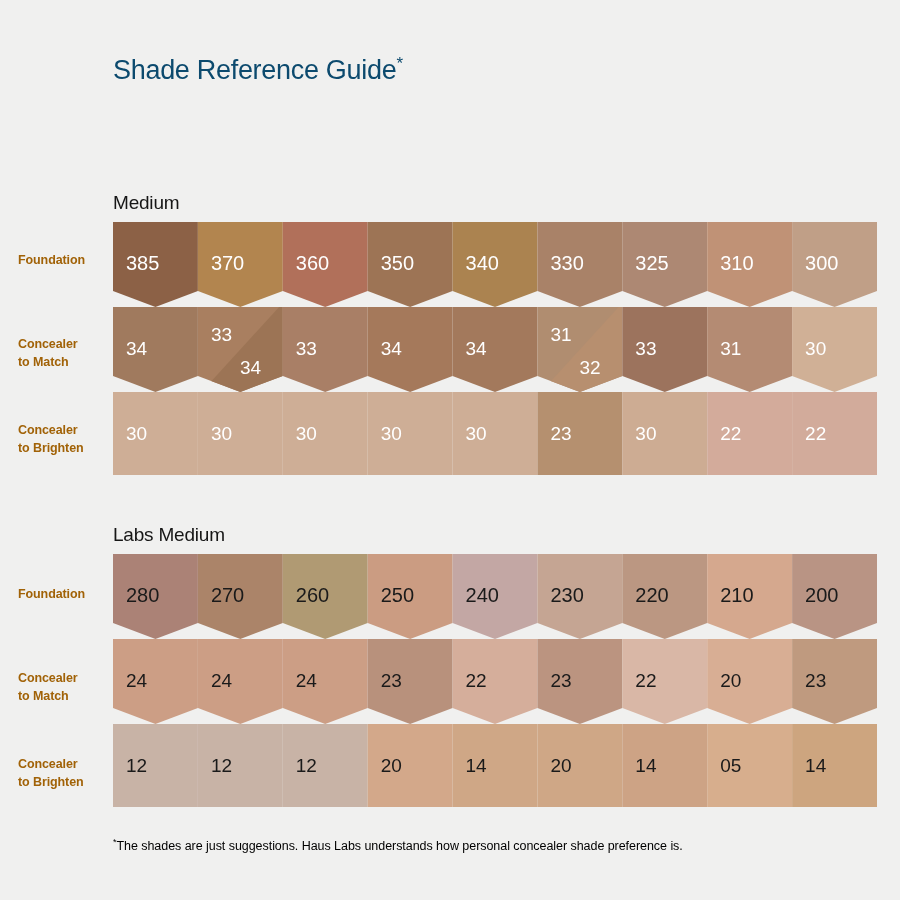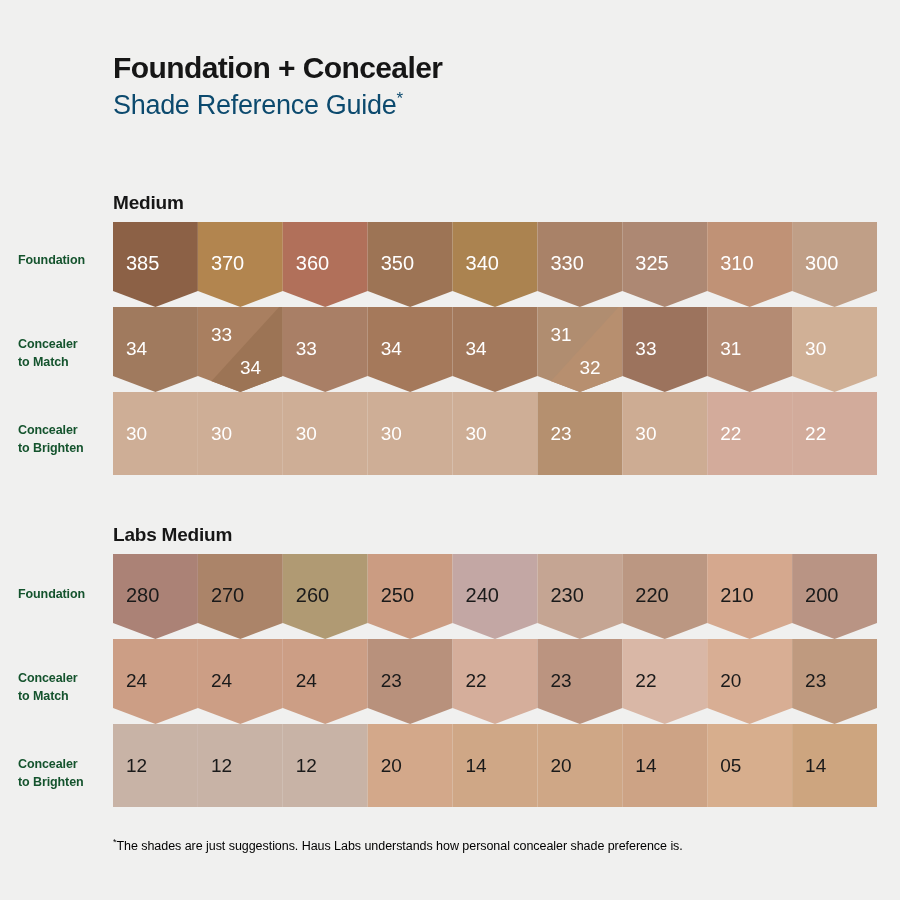--- a/index.html
+++ b/index.html
@@ -55,21 +55,21 @@
   .section {
     position: absolute;
     left: 0;
     width: 900px;
   }
   .section-heading {
     position: absolute;
     left: 113px;
     top: 0;
     font-size: 19px;
-    font-weight: 700;
+    font-weight: 400;
     letter-spacing: -0.2px;
     color: #161616;
     margin: 0;
   }
 
   
   .row-labels {
     position: absolute;
     left: 0;
     width: 113px;
@@ -77,21 +77,21 @@
   }
   .row-label {
     position: absolute;
     right: 16px;
     text-align: left;
     left: 18px;
     font-size: 12.5px;
     font-weight: 700;
     line-height: 1.42;
     letter-spacing: -0.1px;
-    color: #14532d;
+    color: #a16207;
   }
 
   
   .grid-panel {
     position: absolute;
     left: 113px;
     top: 30px;
     width: 764px;
     overflow: hidden;
   }
@@ -120,21 +120,20 @@
     vertical-align: super;
     line-height: 0;
   }
 </style>
 </head>
 <body>
 
 <div class="page">
 
   <div class="title-block">
-    <h1 class="title-main">Foundation + Concealer</h1>
     <h2 class="title-sub"><span>Shade Reference Guide</span><span class="star">*</span></h2>
   </div>
 
   <div id="sections-host">
       <div class="section" style="top: 192px;">
         <div class="section-heading">Medium</div>
         <div class="row-labels">
           <div class="row-label" style="top: 30px;">Foundation</div>
           <div class="row-label" style="top: 114px;">Concealer<br>to Match</div>
           <div class="row-label" style="top: 200px;">Concealer<br>to Brighten</div>

